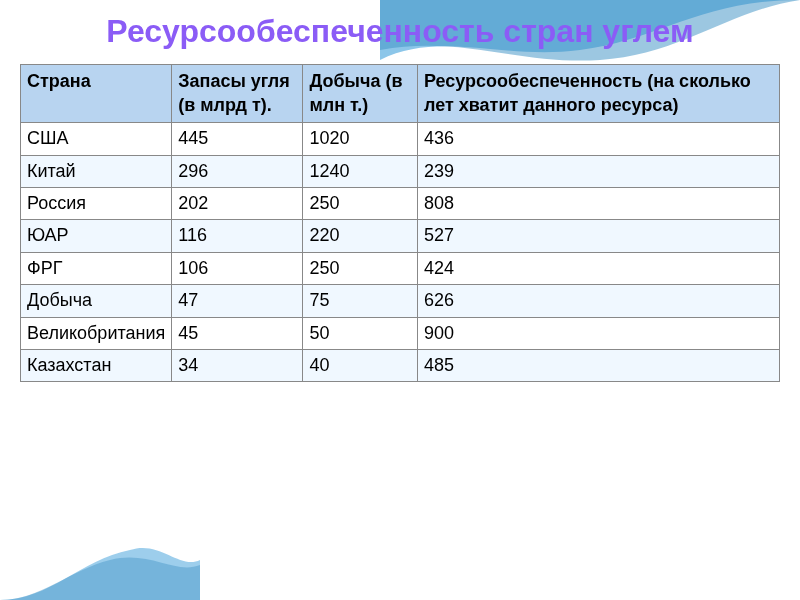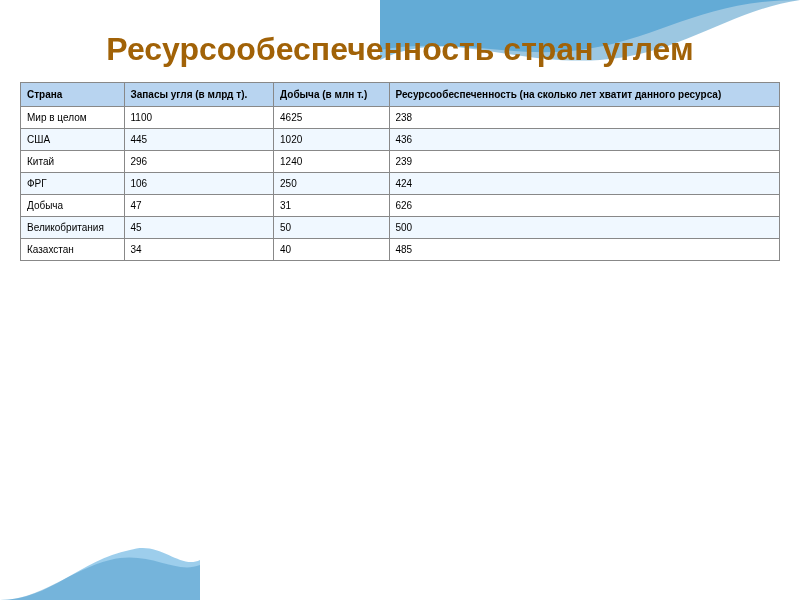--- a/index.html
+++ b/index.html
@@ -41,31 +41,31 @@
 
     .content {
       position: relative;
       z-index: 1;
       padding: 10px 20px 10px 20px;
     }
 
     .title {
       font-size: 32px;
       font-weight: bold;
-      color: #a16207;
+      color: #8b5cf6;
       text-align: center;
       line-height: 1.2;
       margin-bottom: 14px;
-      margin-top: 20px;
+      margin-top: 2px;
     }
 
     table {
       width: 100%;
       border-collapse: collapse;
-      font-size: 10px;
+      font-size: 18px;
     }
 
     thead tr {
       background: #b8d4f0;
     }
 
     th {
       border: 1px solid #888;
       padding: 5px 6px;
       text-align: left;
@@ -111,55 +111,61 @@
   <table>
     <thead>
       <tr>
         <th>Страна</th>
         <th>Запасы угля (в млрд т).</th>
         <th>Добыча (в млн т.)</th>
         <th>Ресурсообеспеченность (на сколько лет хватит данного ресурса)</th>
       </tr>
     </thead>
     <tbody id="table-body">
-    <tr>
-          <td>Мир в целом</td>
-          <td>1100</td>
-          <td>4625</td>
-          <td>238</td>
-        </tr>
         <tr>
           <td>США</td>
           <td>445</td>
           <td>1020</td>
           <td>436</td>
         </tr>
         <tr>
           <td>Китай</td>
           <td>296</td>
           <td>1240</td>
           <td>239</td>
         </tr>
         <tr>
+          <td>Россия</td>
+          <td>202</td>
+          <td>250</td>
+          <td>808</td>
+        </tr>
+        <tr>
+          <td>ЮАР</td>
+          <td>116</td>
+          <td>220</td>
+          <td>527</td>
+        </tr>
+        <tr>
           <td>ФРГ</td>
           <td>106</td>
           <td>250</td>
           <td>424</td>
         </tr>
         <tr>
           <td>Добыча</td>
           <td>47</td>
-          <td>31</td>
+          <td>75</td>
           <td>626</td>
         </tr>
         <tr>
           <td>Великобритания</td>
           <td>45</td>
           <td>50</td>
-          <td>500</td>
+          <td>900</td>
         </tr>
         <tr>
           <td>Казахстан</td>
           <td>34</td>
           <td>40</td>
           <td>485</td>
         </tr>
       </tbody>
   </table>
 </div>

